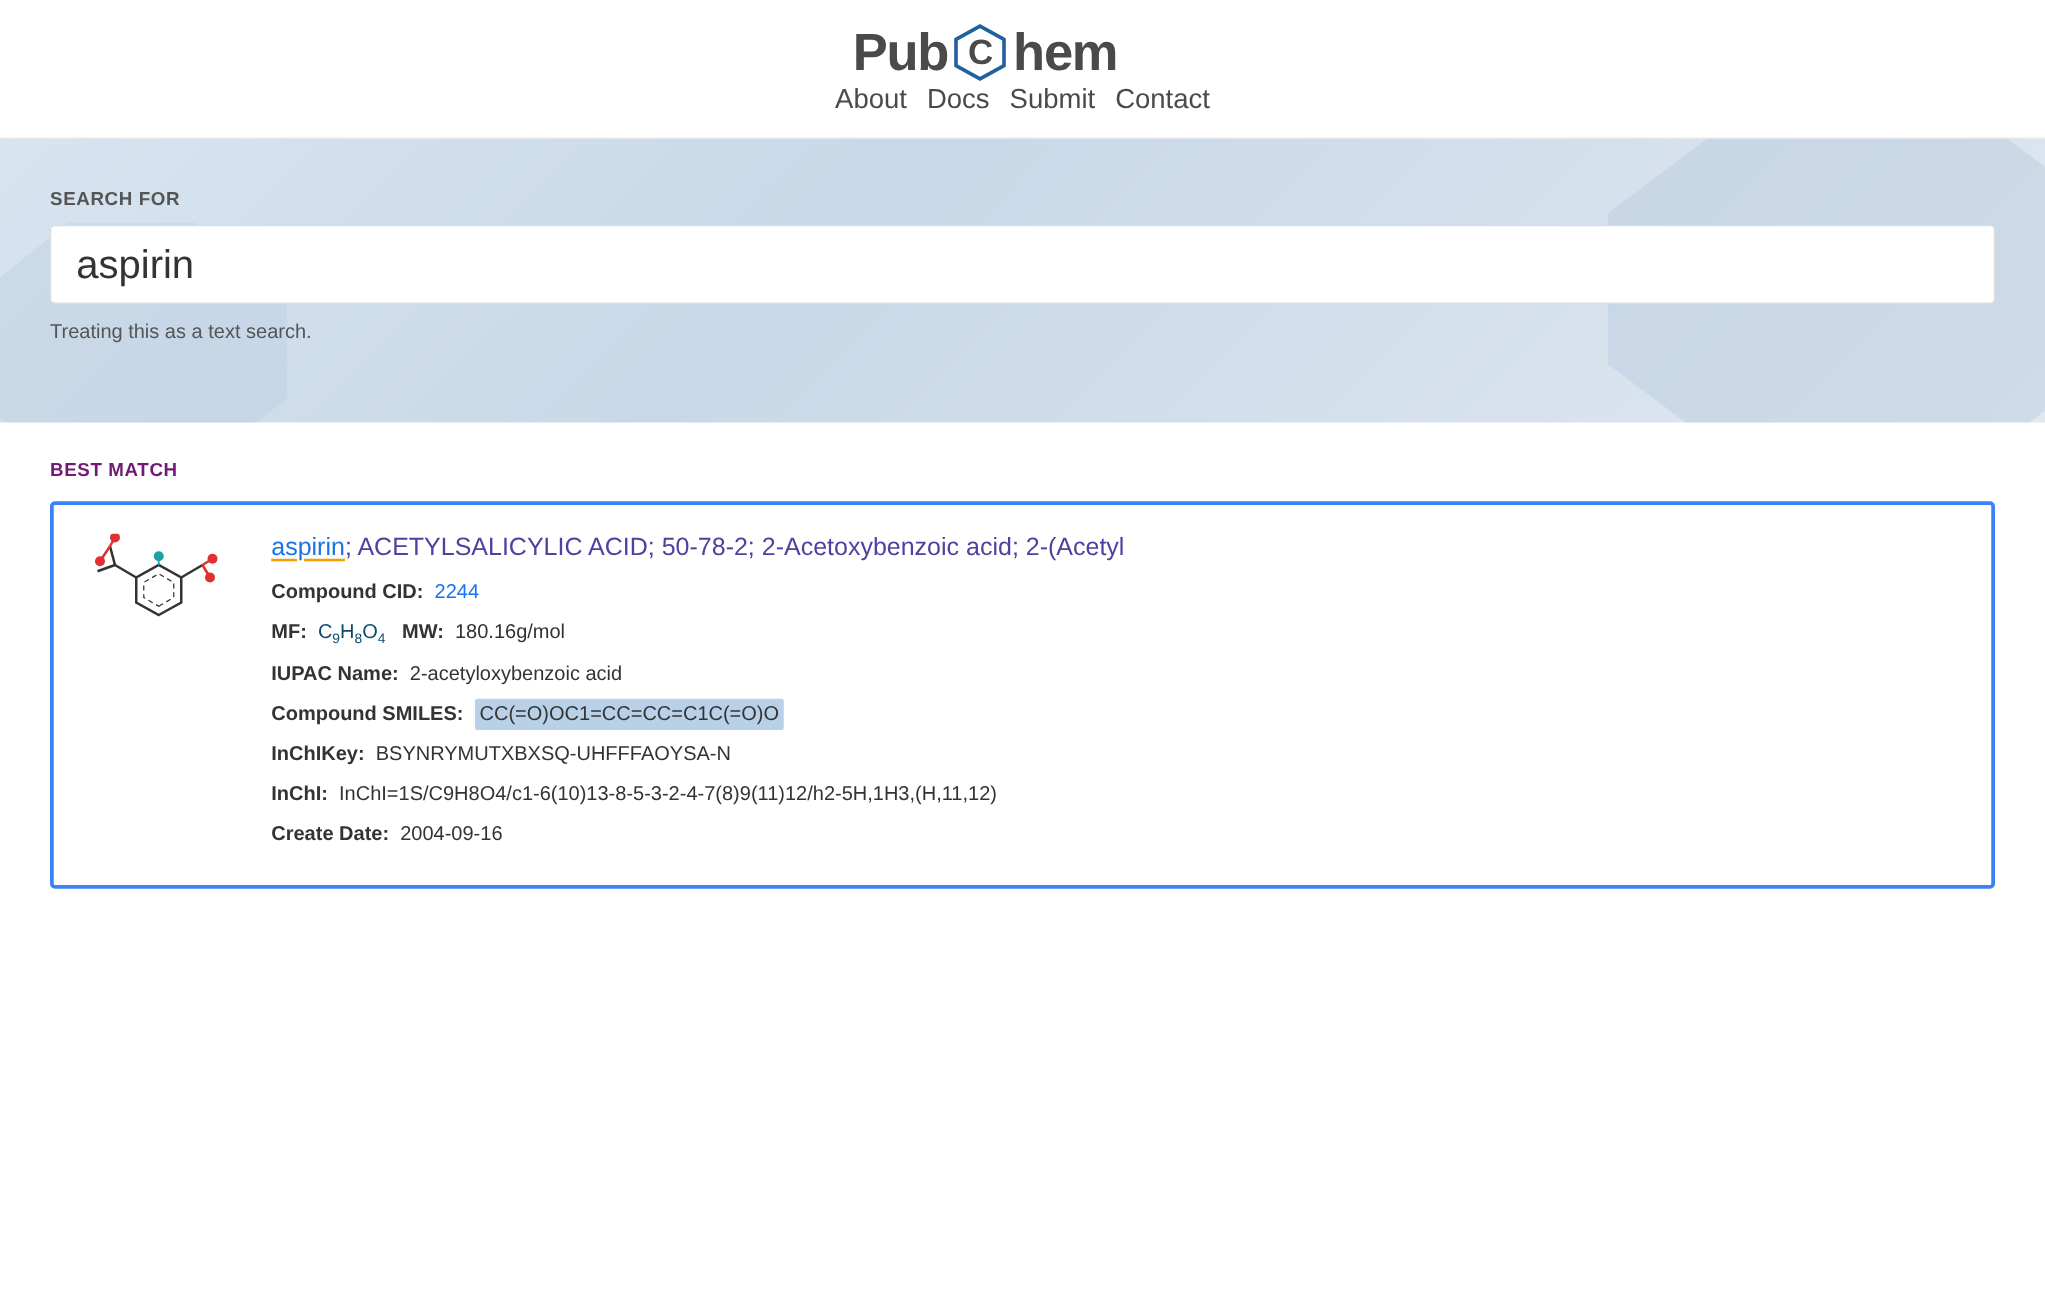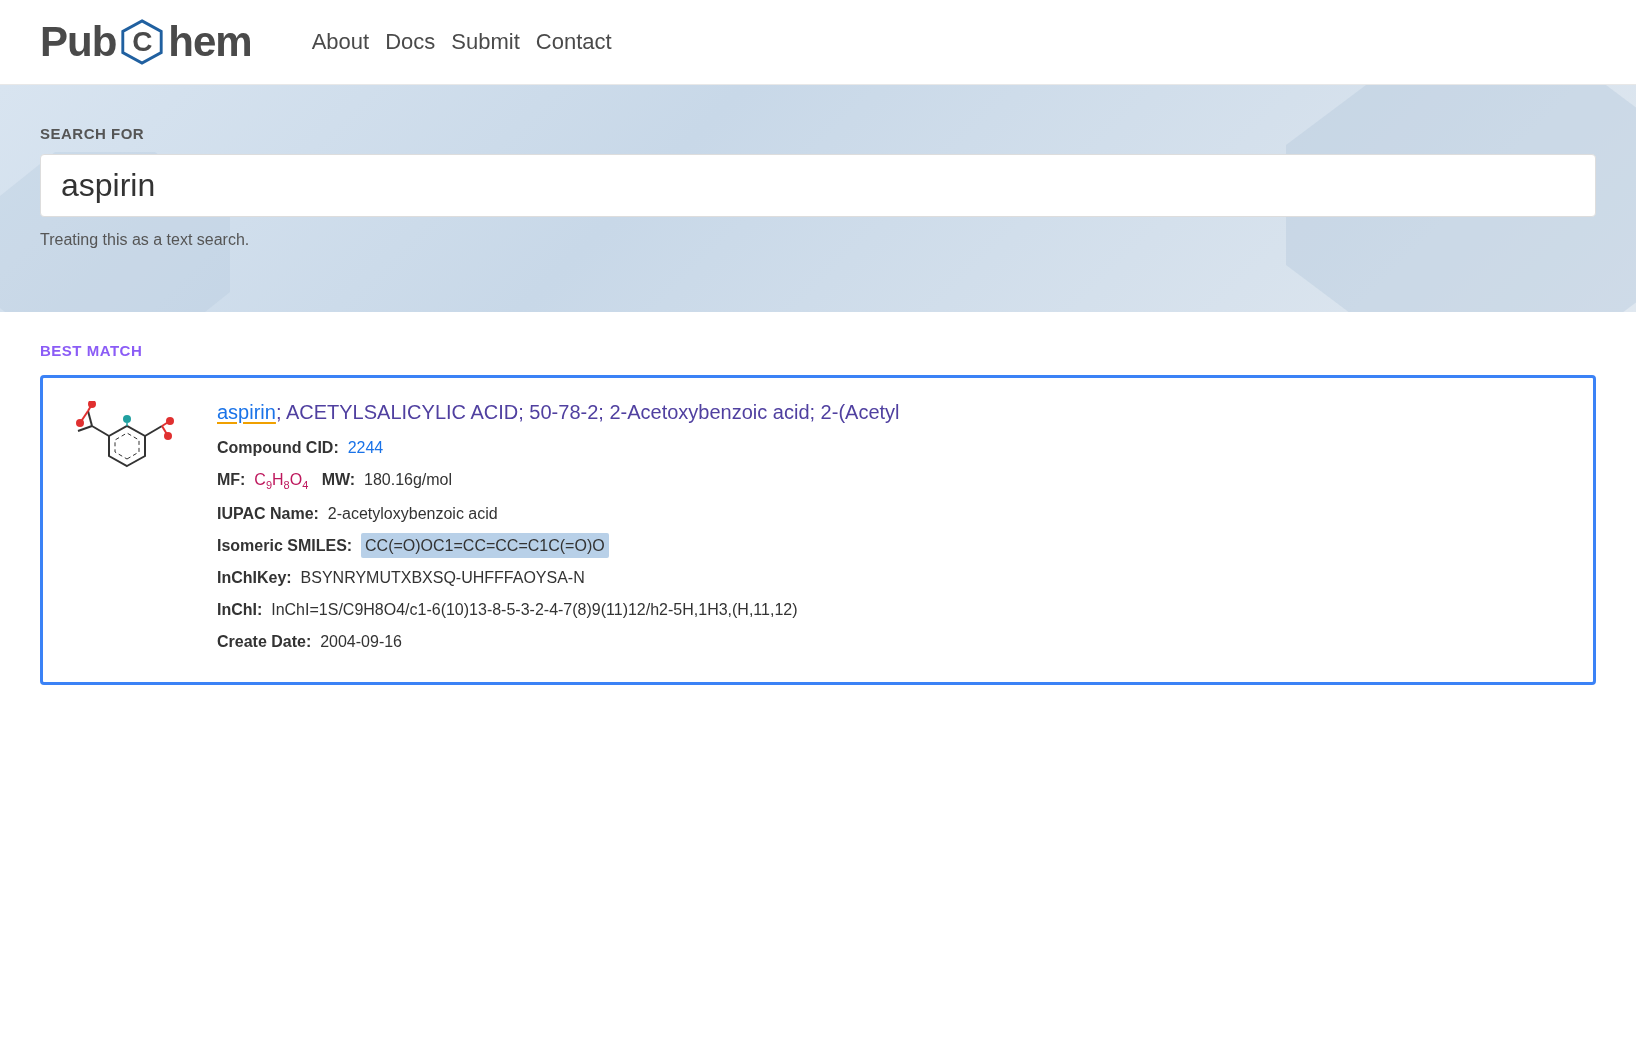--- a/index.html
+++ b/index.html
@@ -9,20 +9,21 @@
       color: #333;
     }
 
     
     .header {
       display: flex;
       align-items: center;
       padding: 18px 40px;
       background: #fff;
       border-bottom: 1px solid #e8e8e8;
+      flex-direction: column;
     }
     .logo {
       display: flex;
       align-items: center;
       margin-right: 60px;
     }
     .logo-text {
       font-size: 42px;
       font-weight: 700;
       color: #4a4a4a;
@@ -109,21 +110,21 @@
       z-index: 2;
     }
 
     
     .results-section {
       padding: 30px 40px;
     }
     .results-label {
       font-size: 15px;
       font-weight: 700;
-      color: #8b5cf6;
+      color: #701a75;
       letter-spacing: 0.5px;
       margin-bottom: 16px;
       text-transform: uppercase;
     }
     .result-card {
       border: 3px solid #3b82f6;
       border-radius: 4px;
       padding: 20px 24px;
       display: flex;
       gap: 30px;
@@ -162,21 +163,21 @@
     }
     .result-row strong {
       font-weight: 700;
     }
     .cid-link {
       color: #1a73e8;
       cursor: pointer;
       margin-top: 46px;
     }
     .mf-link {
-      color: #be185d;
+      color: #0c4a6e;
       cursor: pointer;
     }
     .smiles-highlight {
       background: #b8d0e8;
       padding: 4px 4px;
       border-radius: 2px;
     }
     sub {
       font-size: 11px;
     }
@@ -258,21 +259,21 @@
         <strong>MF:</strong>
         &nbsp;<span class="mf-link">C<sub>9</sub>H<sub>8</sub>O<sub>4</sub></span>
         &nbsp;&nbsp;<strong>MW:</strong>
         &nbsp;<span>180.16g/mol</span>
       </div>
       <div class="result-row">
         <strong>IUPAC Name:</strong>
         &nbsp;<span>2-acetyloxybenzoic acid</span>
       </div>
       <div class="result-row">
-        <strong>Isomeric SMILES:</strong>
+        <strong>Compound SMILES:</strong>
         &nbsp;<span class="smiles-highlight">CC(=O)OC1=CC=CC=C1C(=O)O</span>
       </div>
       <div class="result-row">
         <strong>InChIKey:</strong>
         &nbsp;<span>BSYNRYMUTXBXSQ-UHFFFAOYSA-N</span>
       </div>
       <div class="result-row">
         <strong>InChI:</strong>
         &nbsp;<span>InChI=1S/C9H8O4/c1-6(10)13-8-5-3-2-4-7(8)9(11)12/h2-5H,1H3,(H,11,12)</span>
       </div>

